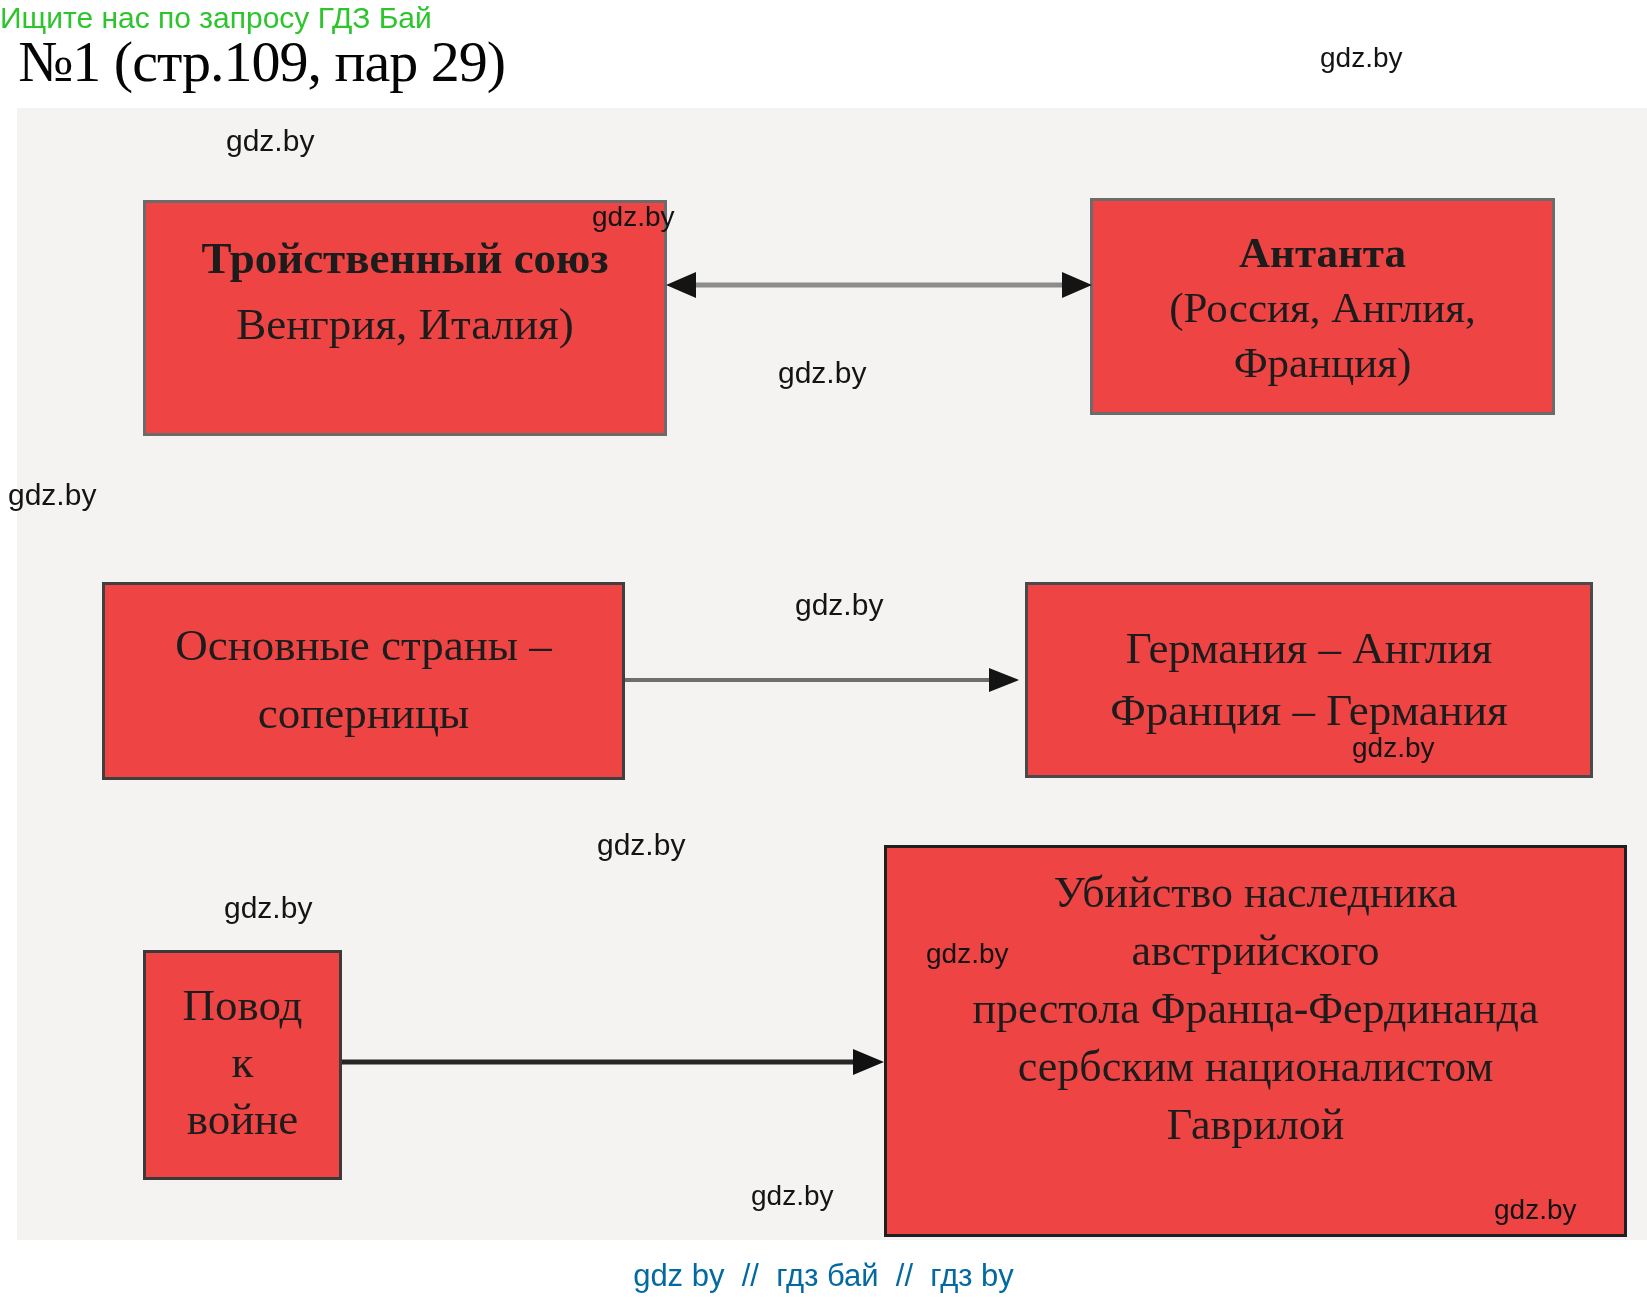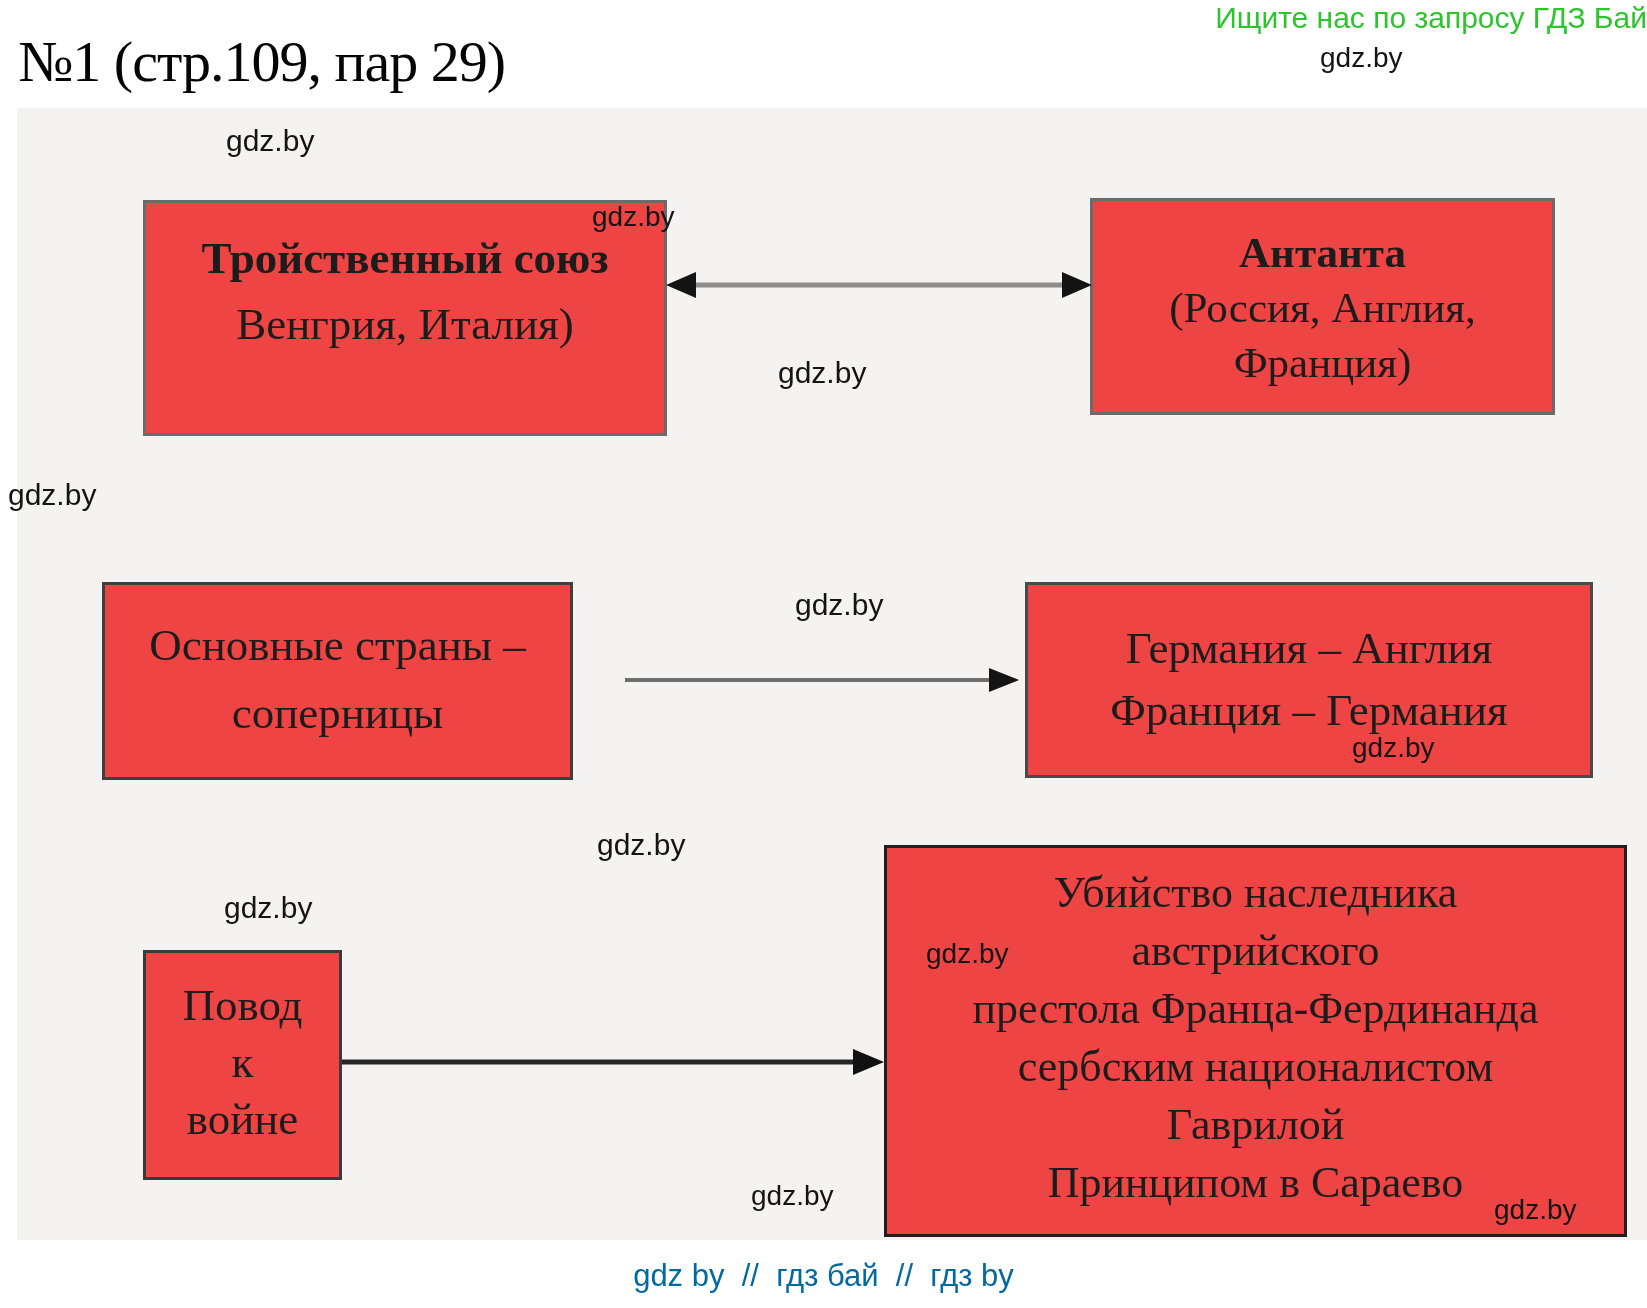--- a/index.html
+++ b/index.html
@@ -1,30 +1,30 @@
 <!DOCTYPE html>
 <html><head>
 <meta charset="utf-8">
 <style>
   html,body{margin:0;padding:0;background:#ffffff;}
   .page{position:relative;width:1647px;height:1308px;background:#ffffff;overflow:hidden;
         font-family:"Liberation Sans",sans-serif;}
-  .promo{position:absolute;left:0;top:1px;width:1647px;text-align:right;
+  .promo{position:absolute;left:0;top:1px;width:1647px;text-align:left;
          font-size:30px;font-weight:500;color:#2cc52c;}
   .title{position:absolute;left:18px;top:28px;font-family:"Liberation Serif",serif;
          font-size:58px;color:#050505;letter-spacing:-1px;white-space:nowrap;}
   .canvas{position:absolute;left:17px;top:108px;width:1630px;height:1132px;background:#f4f3f1;}
   .box{position:absolute;box-sizing:border-box;background:#ef4444;border:3px solid #4d4d4d;
        text-align:center;font-family:"Liberation Serif",serif;color:#1c1c1c;}
   .box div{white-space:nowrap;}
   .b1{left:143px;top:200px;width:524px;height:236px;border-color:#6b6b6b;
       font-size:45px;line-height:66px;padding-top:22px;}
   .b2{left:1090px;top:198px;width:465px;height:217px;border-color:#6b6b6b;
       font-size:43px;line-height:55px;padding-top:24px;}
-  .b3{left:102px;top:582px;width:471px;height:198px;border-color:#3f3f3f;
+  .b3{left:102px;top:582px;width:523px;height:198px;border-color:#3f3f3f;
       font-size:45px;line-height:68px;padding-top:26px;}
   .b4{left:1025px;top:582px;width:568px;height:196px;border-color:#4a4a4a;
       font-size:45px;line-height:62px;padding-top:32px;}
   .b5{left:143px;top:950px;width:199px;height:230px;border-color:#3a3a3a;
       font-size:45px;line-height:57px;padding-top:24px;}
   .b6{left:884px;top:845px;width:743px;height:392px;border-color:#1f1f1f;
       font-size:44px;line-height:58px;padding-top:16px;}
   .bold{font-weight:bold;}
   .wm{position:absolute;font-family:"Liberation Sans",sans-serif;font-size:28px;
       color:#141414;white-space:nowrap;}
@@ -80,21 +80,20 @@
     <div>к</div>
     <div>войне</div>
   </div>
 
   <div class="box b6">
     <div>Убийство наследника</div>
     <div>австрийского</div>
     <div>престола Франца-Фердинанда</div>
     <div>сербским националистом</div>
     <div>Гаврилой</div>
-    <div>Принципом в Сараево</div>
   </div>
 
   <svg class="arrow" style="left:342px;top:1040px;" width="544" height="44">
     <line x1="0" y1="22" x2="514" y2="22" stroke="#262626" stroke-width="5"></line>
     <polygon points="542,22 511,9 511,35" fill="#111111"></polygon>
   </svg>
 
   <div class="wm" style="left:226px;top:124px;font-size:30px;">gdz.by</div>
   <div class="wm" style="left:592px;top:201px;">gdz.by</div>
   <div class="wm" style="left:778px;top:356px;font-size:30px;">gdz.by</div>

